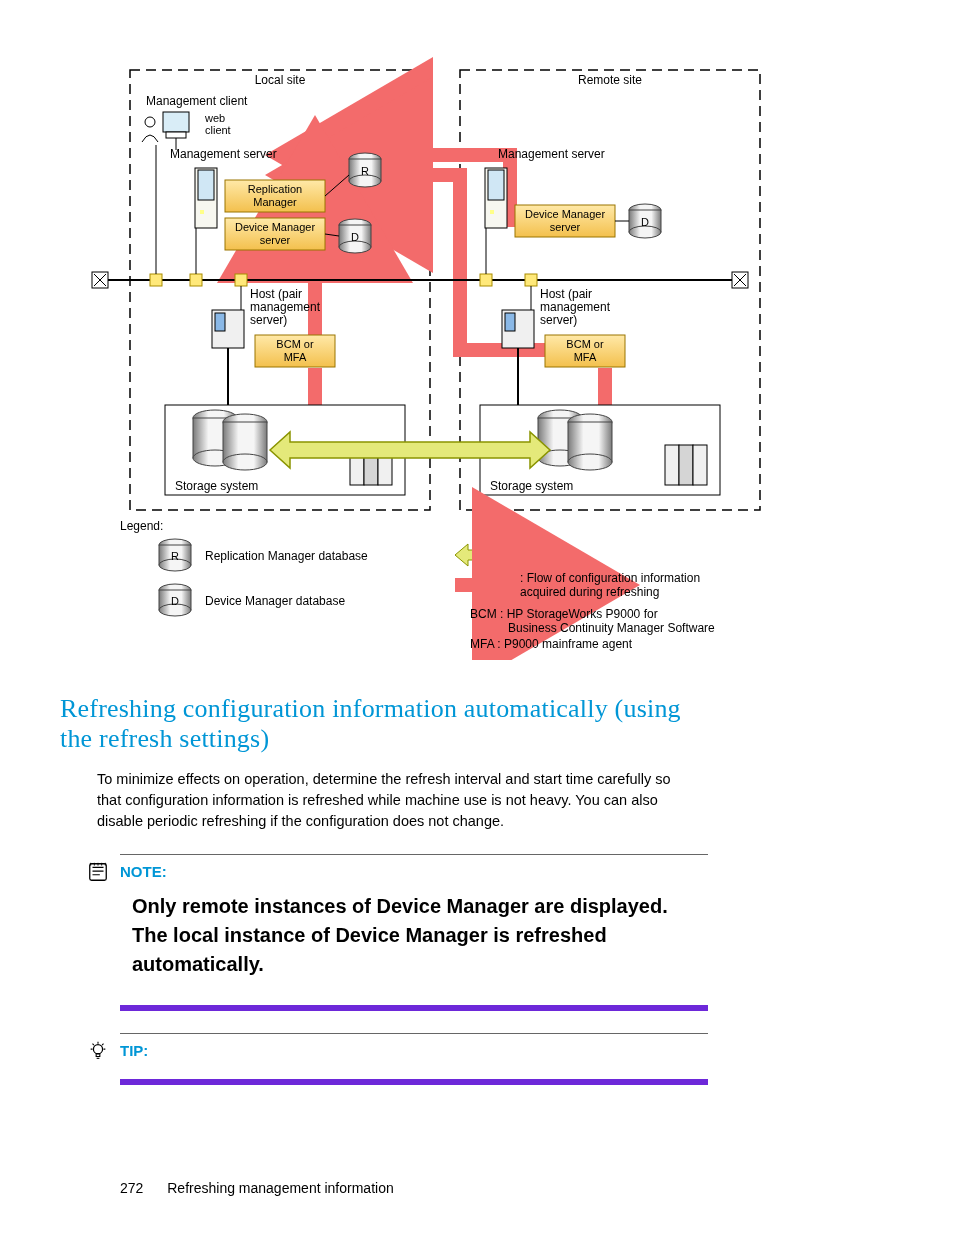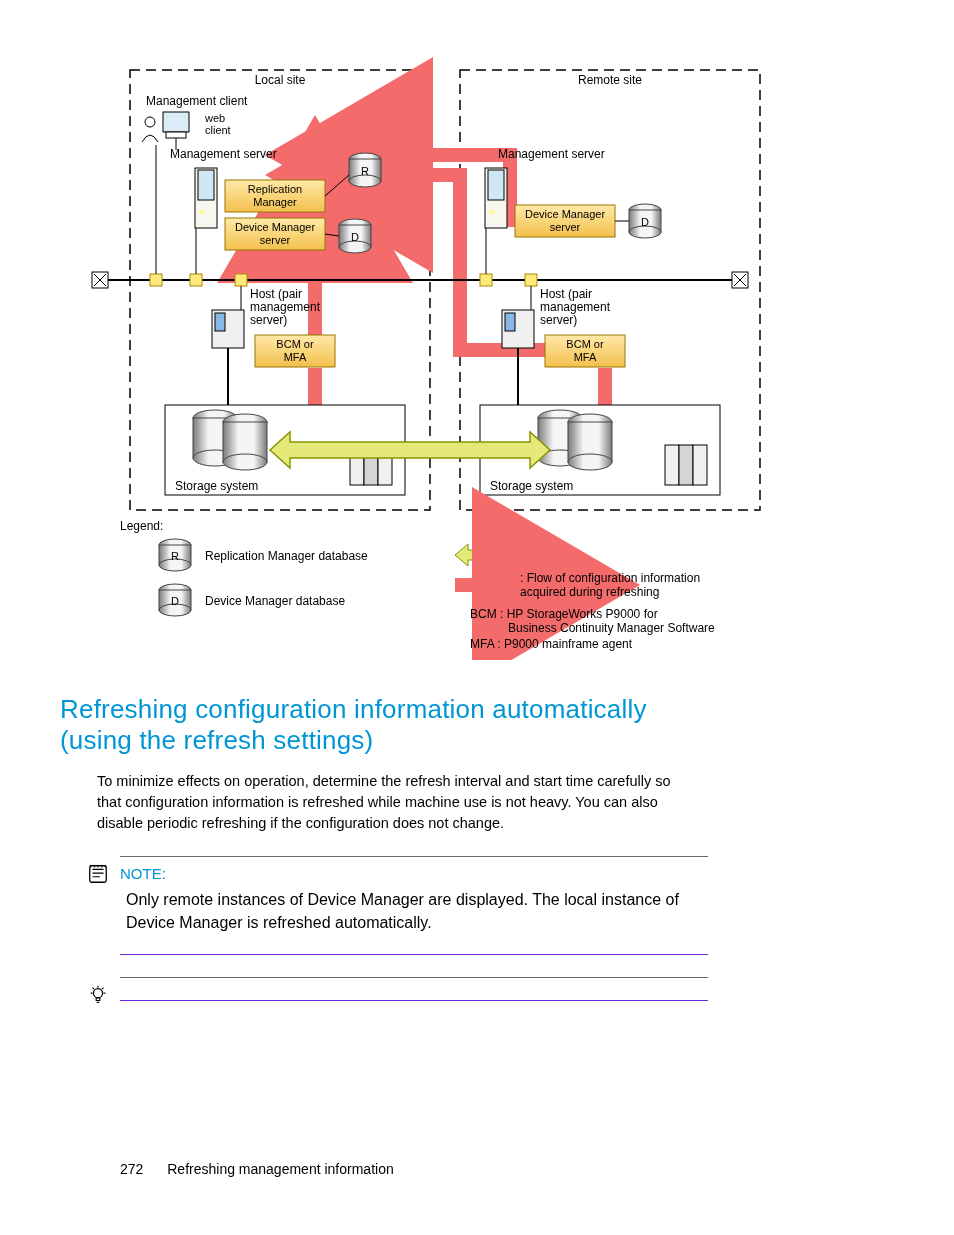--- a/index.html
+++ b/index.html
@@ -19,61 +19,62 @@
     box-sizing: border-box;
     padding: 50px 60px 25px 60px;
   }
   .diagram-holder {
     text-align: center;
   }
   svg text {
     font-family: Arial, Helvetica, sans-serif;
   }
   h2.section-heading {
-    font-family: Liberation Sans, sans-serif;
+    font-family: Liberation Serif, serif;
     font-weight: 300;
     color: #0096d6;
     font-size: 26px;
     margin: 30px 0 12px 0;
     letter-spacing: 0.2px;
   }
   .body-text {
     margin-left: 37px;
     margin-right: 10px;
     font-size: 14.5px;
     line-height: 1.45;
     color: #000;
   }
   .callout {
     margin: 22px 0 0 60px;
     border-top: 1px solid #666;
-    border-bottom: 1px solid #6d28d9;
+    border-bottom: 6px solid #6d28d9;
     padding: 8px 0 14px 0;
     position: relative;
+    font-weight: bold;
   }
   .callout .callout-icon {
     position: absolute;
     left: -33px;
     top: 6px;
     width: 22px;
     height: 22px;
   }
   .callout-label {
     color: #0096d6;
     font-size: 15px;
     margin: 0 0 6px 0;
   }
   .callout-text {
-    font-size: 16px;
+    font-size: 20px;
     line-height: 1.45;
-    margin: 6px;
+    margin: 12px;
   }
   .footer {
     position: absolute;
-    bottom: 58px;
+    bottom: 39px;
     left: 120px;
     font-size: 14px;
     color: #000;
   }
   .footer .page-num {
     margin-right: 20px;
   }
 </style>
 </head>
 <body>
@@ -285,20 +286,21 @@
     <p class="callout-text">Only remote instances of Device Manager are displayed. The local instance of Device Manager is refreshed automatically.</p>
   </div>
 
   <div class="callout">
     <svg class="callout-icon" viewBox="0 0 24 24">
       <circle cx="12" cy="10" r="5" fill="none" stroke="#000" stroke-width="1.4"></circle>
       <path d="M10,15 h4 v3 h-4 z" fill="none" stroke="#000" stroke-width="1.2"></path>
       <path d="M10.5,20 h3" stroke="#000" stroke-width="1.2"></path>
       <path d="M12,2 v2 M4,10 h2 M18,10 h2 M6,4 l1.5,1.5 M18,4 l-1.5,1.5" stroke="#000" stroke-width="1.2"></path>
     </svg>
+    <p class="callout-label">TIP:</p>
   </div>
 
   <div class="footer">
     <span class="page-num">272</span>
     <span>Refreshing management information</span>
   </div>
 
 </div>
 
 </body></html>

